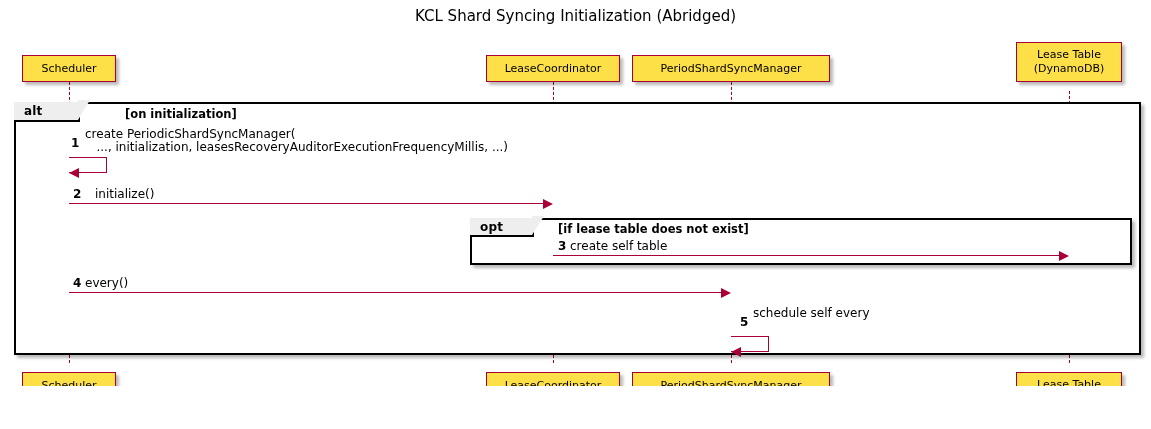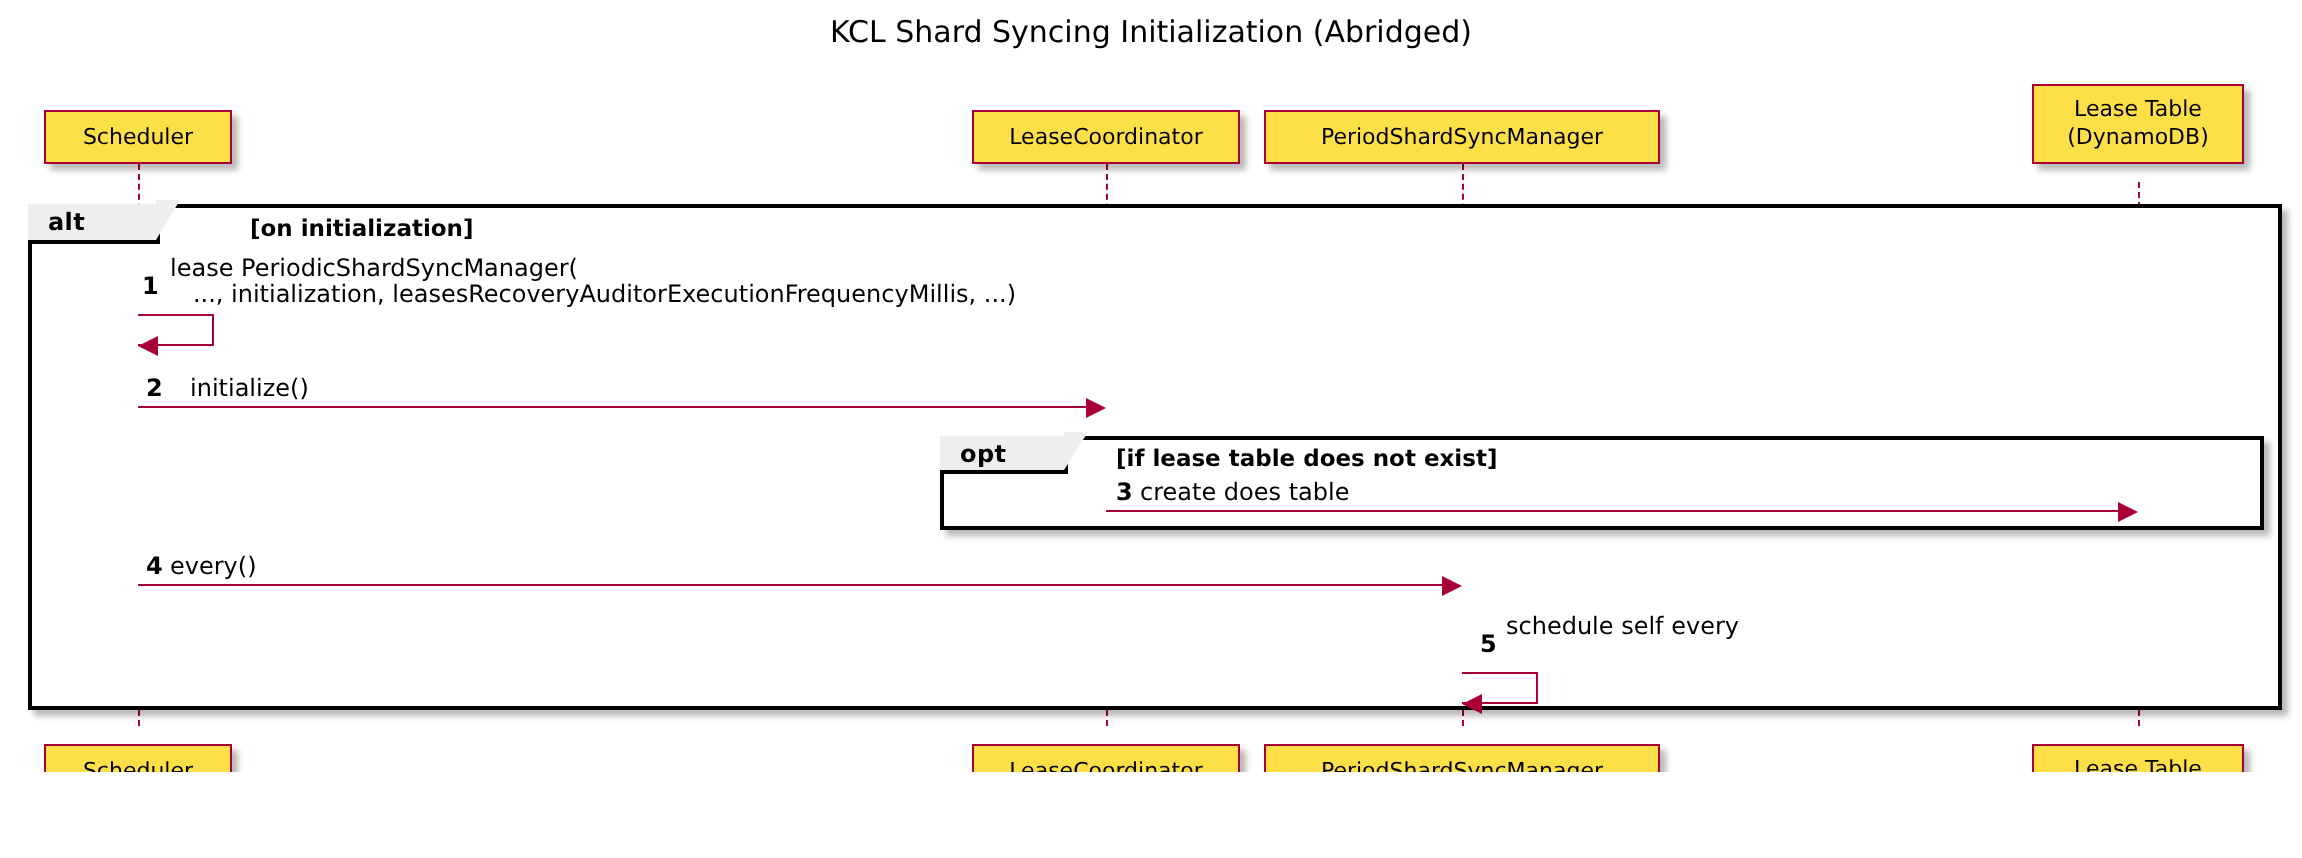--- a/index.html
+++ b/index.html
@@ -155,39 +155,39 @@
   <div class="lifeline" style="left:1069px; top:91px; height:272px;"></div>
 
   <div class="fragment shadowed" style="left:14px; top:102px; width:1127px; height:253px;"></div>
   <div class="fragment-label" style="left:14px; top:102px; width:66px; height:20px;">
     <span>alt</span>
     <span class="corner" style="border-top:20px solid #EEEEEE; border-right:12px solid transparent; right:-12px; top:-2px;"></span>
   </div>
   <div class="fragment-cond" style="left:92px; top:107px;margin-left:33px;">[on initialization]</div>
 
   <div class="msg-seq" style="left:71px; top:136px;">1</div>
-  <div class="msg-label" style="left:85px; top:128px;">lease PeriodicShardSyncManager(</div>
+  <div class="msg-label" style="left:85px; top:128px;">create PeriodicShardSyncManager(</div>
   <div class="msg-label" style="left:85px; top:141px;">   ..., initialization, leasesRecoveryAuditorExecutionFrequencyMillis, ...)</div>
   <div class="self-loop" style="left:69px; top:157px; width:38px; height:16px;"></div>
   <div class="msg-arrow left" style="left:69px; top:168px;"></div>
 
   <div class="msg-seq" style="left:73px; top:187px;">2</div>
   <div class="msg-label" style="left:95px; top:188px;">initialize()</div>
   <div class="msg-line" style="left:69px; top:203px; width:475px;"></div>
   <div class="msg-arrow right" style="left:543px; top:199px;"></div>
 
   <div class="fragment shadowed" style="left:470px; top:218px; width:662px; height:47px;"></div>
   <div class="fragment-label" style="left:470px; top:218px; width:64px; height:19px;">
     <span>opt</span>
     <span class="corner" style="border-top:19px solid #EEEEEE; border-right:12px solid transparent; right:-12px; top:-2px;"></span>
   </div>
   <div class="fragment-cond" style="left:558px; top:222px;">[if lease table does not exist]</div>
 
   <div class="msg-seq" style="left:558px; top:239px;">3</div>
-  <div class="msg-label" style="left:570px; top:240px;">create does table</div>
+  <div class="msg-label" style="left:570px; top:240px;">create self table</div>
   <div class="msg-line" style="left:553px; top:255px; width:507px;"></div>
   <div class="msg-arrow right" style="left:1059px; top:251px;"></div>
 
   <div class="msg-seq" style="left:73px; top:276px;">4</div>
   <div class="msg-label" style="left:85px; top:277px;">every()</div>
   <div class="msg-line" style="left:69px; top:292px; width:653px;"></div>
   <div class="msg-arrow right" style="left:721px; top:288px;"></div>
 
   <div class="msg-seq" style="left:740px; top:315px;">5</div>
   <div class="msg-label" style="left:753px; top:307px;">schedule self every</div>

